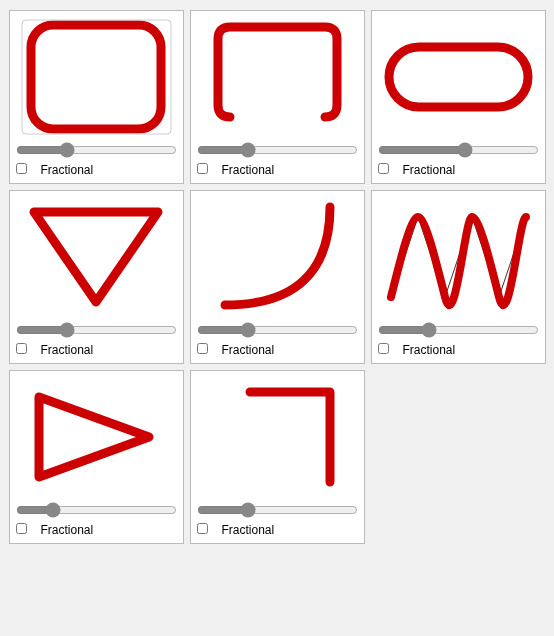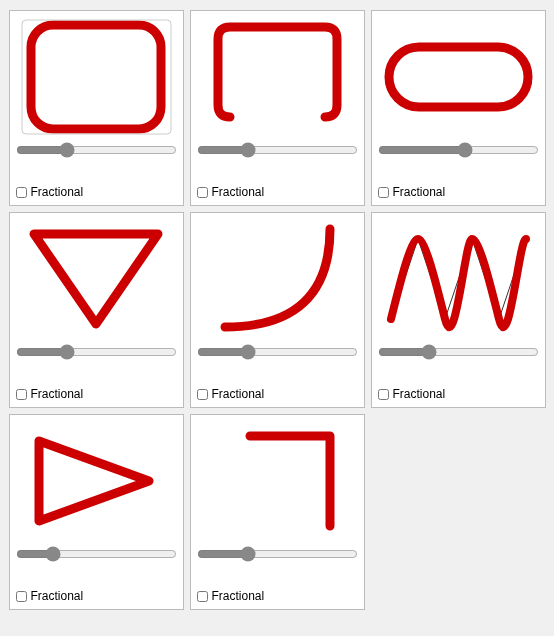--- a/index.html
+++ b/index.html
@@ -52,23 +52,22 @@
     .slider-row {
       width: 100%;
     }
     input[type=range] {
       width: 100%;
       height: 14px;
       accent-color: #888;
     }
     .checkbox-row {
       display: flex;
-      align-items: center;
-      gap: 4px;
-      margin-top: 22px;
+      align-items: flex-start;
+      gap: 14px;
     }
     .checkbox-row input[type=checkbox] {
       width: 11px;
       height: 11px;
     }
     
     .blue-thumb::-webkit-slider-thumb {
       background: #5baff0;
       border: 2px solid #3388cc;
       border-radius: 50%;

